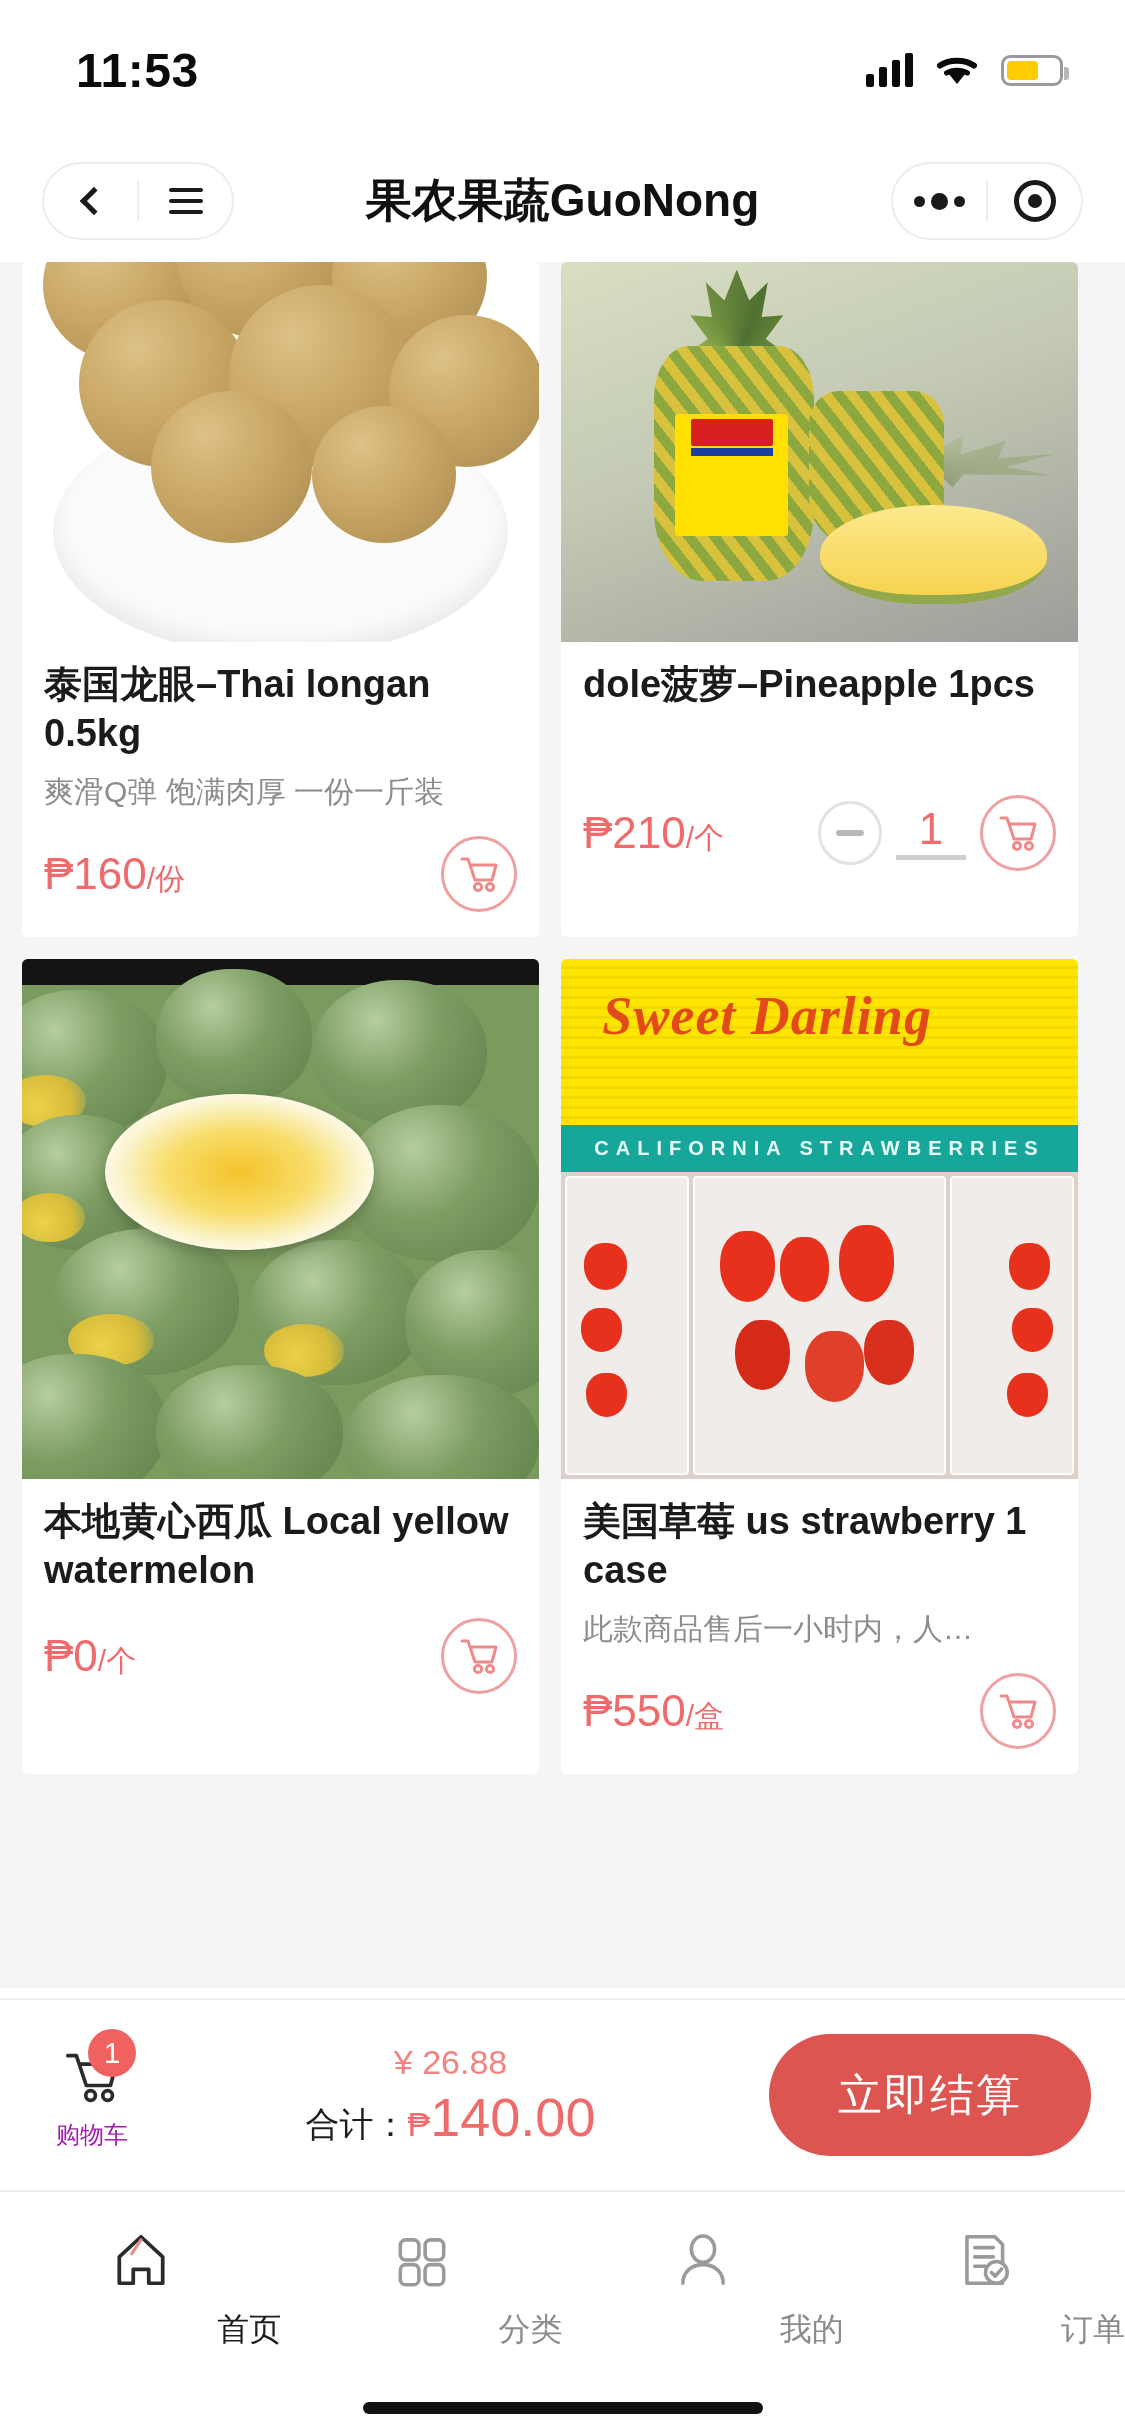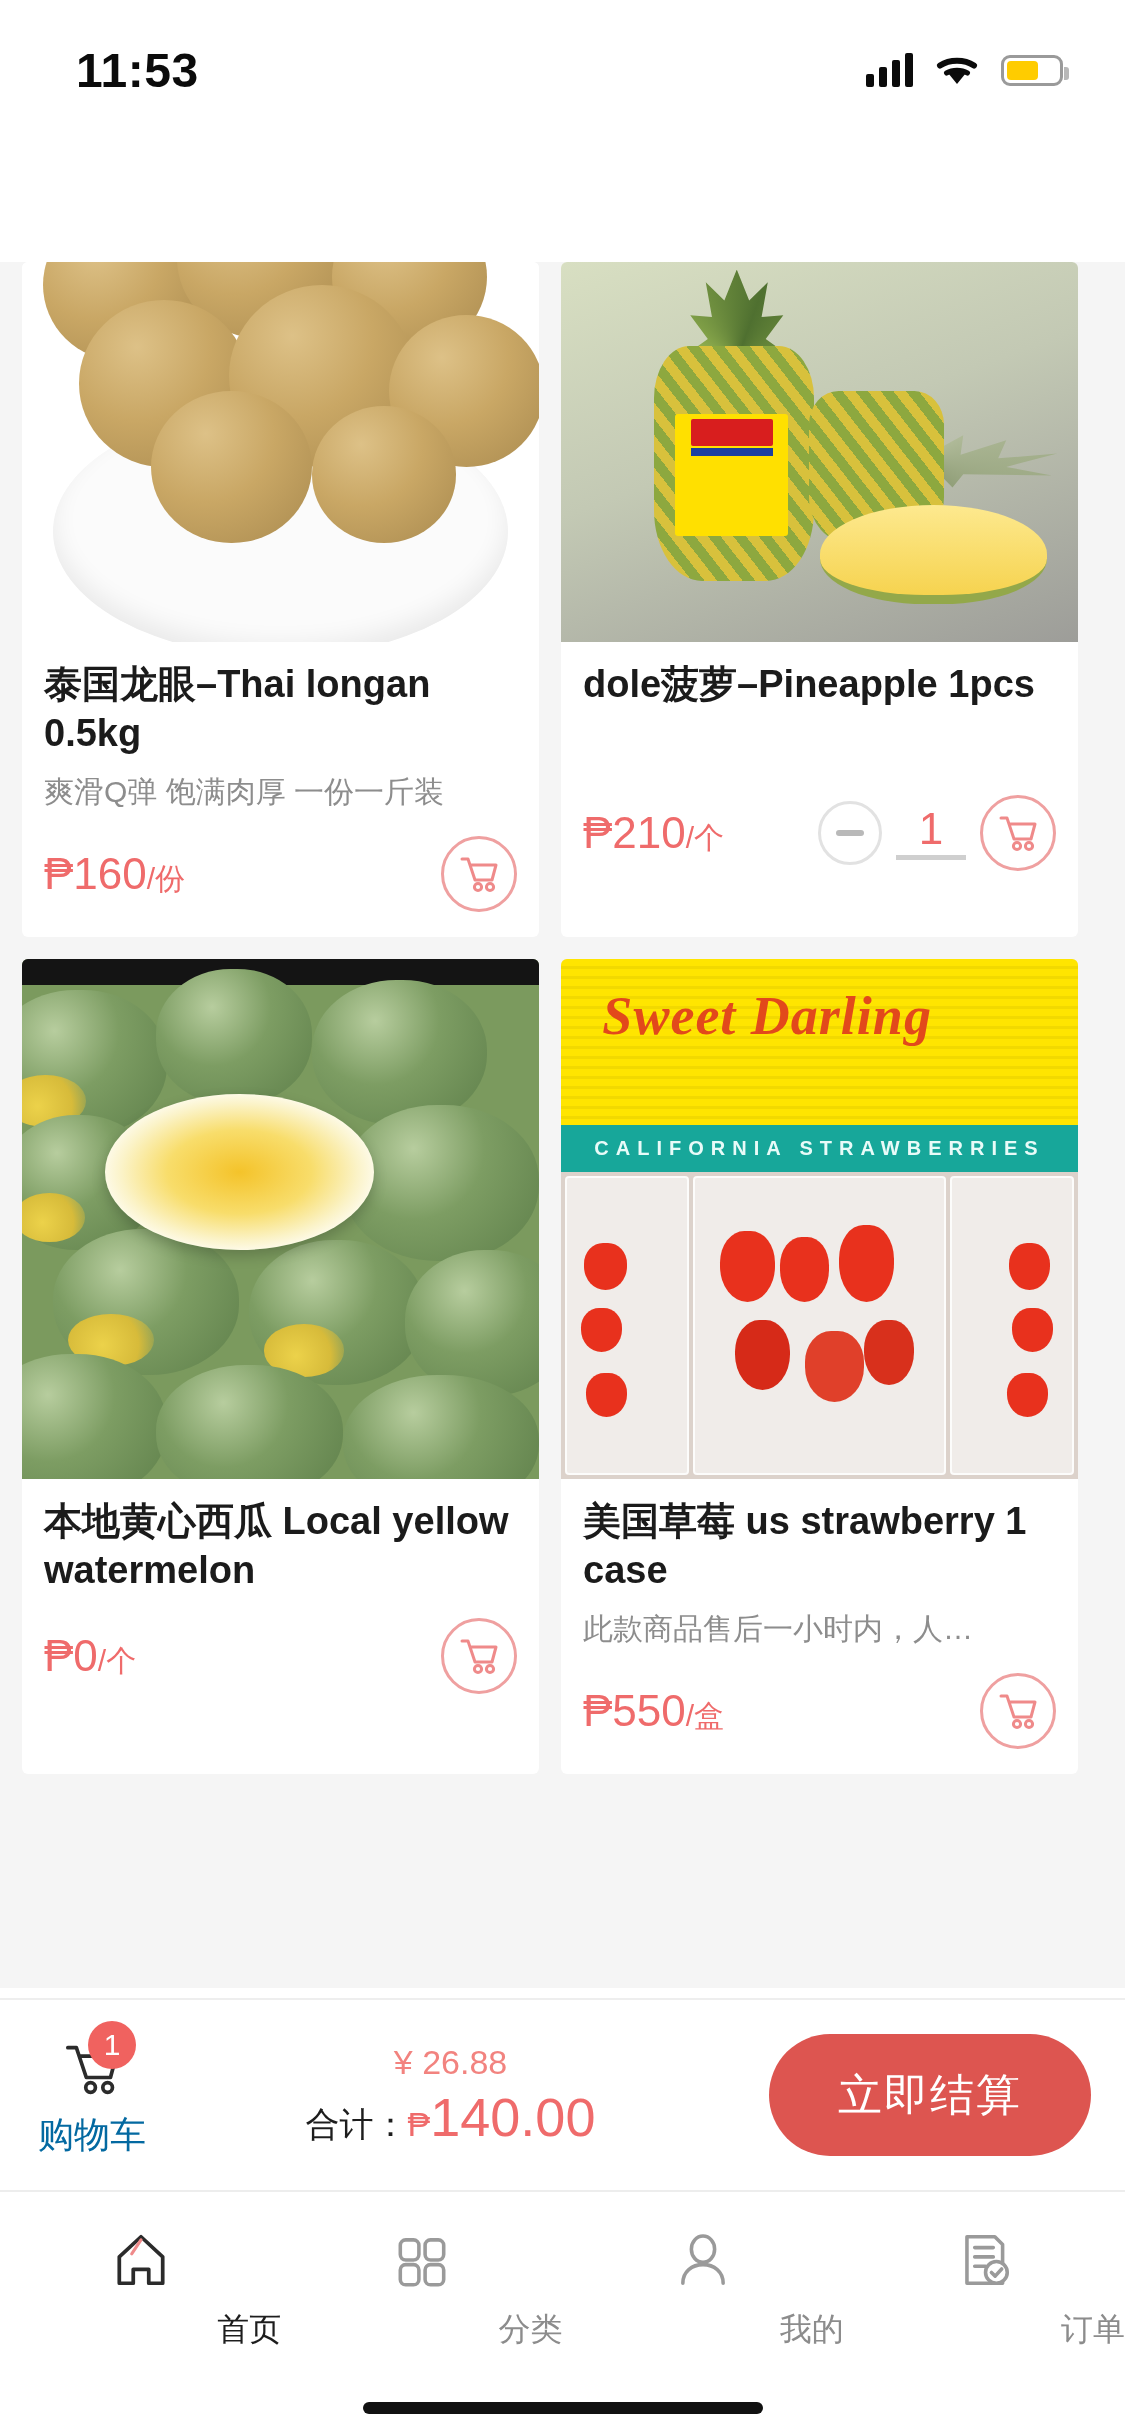--- a/index.html
+++ b/index.html
@@ -154,21 +154,21 @@
 
   
   .checkout {
     position:absolute; left:0; right:0; bottom:246px; height:192px;
     background:#ffffff; border-top:2px solid #eeeeee;
     display:flex; align-items:center; padding:0 34px;
   }
   .co-icons { display:flex; align-items:flex-start; gap:30px; }
   .co-icon { width:116px; text-align:center; position:relative; }
   .co-glyph { height:76px; display:flex; align-items:center; justify-content:center; }
-  .co-label { font-size:36px; color:#0369a1; margin-top:4px; }
+  .co-label { font-size:24px; color:#a21caf; margin-top:4px; }
   .badge {
     position:absolute; left:54px; top:-10px; min-width:48px; height:48px;
     background:#f0625f; color:#fff; border-radius:24px; font-size:30px;
     display:flex; align-items:center; justify-content:center; padding:0 10px;
   }
   .co-total { flex:1; text-align:center; padding-right:18px; }
   .co-orig { font-size:34px; color:#f2837f; }
   .co-orig .yen { color:#f2837f; }
   .co-sum { display:flex; align-items:baseline; justify-content:center; margin-top:4px; }
   .co-sum .lbl { font-size:34px; color:#1d1d1d; }
@@ -213,20 +213,53 @@
         <path d="M22 31 L13.5 20.5 a13.5 9 0 0 1 17 0 Z" fill="#0b0b0b"></path>
         <path d="M5 12.5 a25 18 0 0 1 34 0" stroke="#0b0b0b" stroke-width="6" fill="none" stroke-linecap="round"></path>
         <path d="M11.5 20 a16 11 0 0 1 21 0" stroke="#0b0b0b" stroke-width="5" fill="none" stroke-linecap="round"></path>
       </svg>
       <div class="battery">
           <span></span>
         </div>
     </div>
   </div>
 
+  <div class="navbar">
+    <div class="nav-capsule left">
+      <div class="cap-btn">
+        <span class="chev"></span>
+      </div>
+      <div class="cap-div"></div>
+      <div class="cap-btn">
+        <span class="hamb">
+            <i></i>
+            <i></i>
+            <i></i>
+          </span>
+      </div>
+    </div>
+
+    <div class="nav-title">果农果蔬GuoNong</div>
+
+    <div class="nav-capsule right">
+      <div class="cap-btn">
+        <span class="dots">
+            <i></i>
+            <i></i>
+            <i></i>
+          </span>
+      </div>
+      <div class="cap-div"></div>
+      <div class="cap-btn">
+        <span class="target">
+            <i></i>
+          </span>
+      </div>
+    </div>
+  </div>
 
   <div class="scroll">
     <div class="grid">
 
       <div class="card">
         <div class="card-img">
           <div class="ph ph-longan">
             <div class="lg-bowl"></div>
             <div class="lg-ball" style="left:4%;top:-14%;width:30%;height:40%;"></div>
             <div class="lg-ball" style="left:30%;top:-22%;width:32%;height:42%;"></div>

